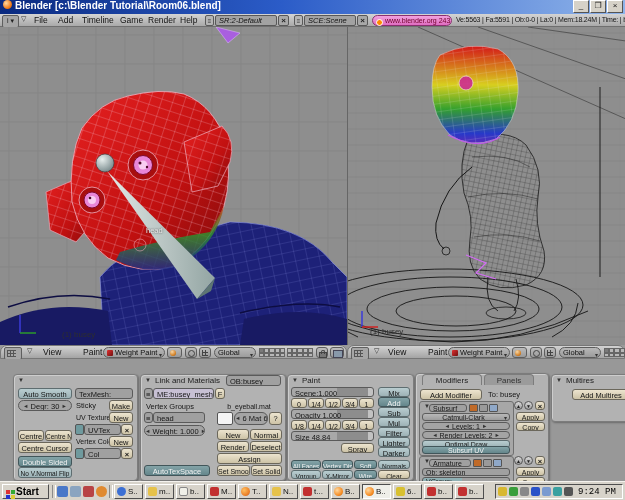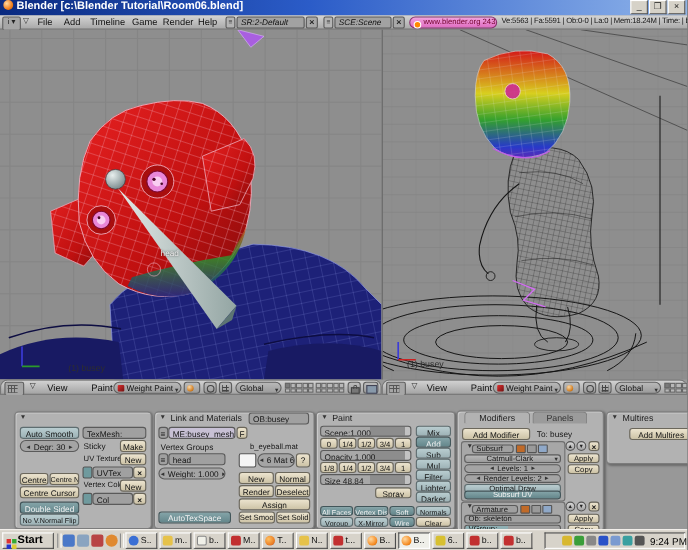--- a/index.html
+++ b/index.html
@@ -111,21 +111,21 @@
     box-shadow:5px 0 0 #3a3,0 5px 0 #23c,5px 5px 0 #dc3;}
   .vsep{position:absolute;top:3px;width:2px;height:13px;border-left:1px solid #8a8a8a;border-right:1px solid #fff;}
   .qli{position:absolute;top:4px;width:11px;height:11px;border-radius:2px;}
   .tbtn{position:absolute;top:2px;width:29px;height:15px;background:#d7d3ca;border:1px solid;
     border-color:#fff #4e4e4e #4e4e4e #fff;font-size:8px;color:#111;display:flex;align-items:center;
     gap:2px;padding:0 2px;box-sizing:border-box;overflow:hidden;}
   .tbtn.act{background:#efefe9;border-color:#4e4e4e #fff #fff #4e4e4e;}
   .ticon{width:9px;height:9px;border-radius:2px;flex:none;}
   .tray{position:absolute;right:2px;top:2px;width:128px;height:15px;border:1px solid;
     border-color:#4e4e4e #fff #fff #4e4e4e;display:flex;align-items:center;gap:2px;
-    padding:0 15px;box-sizing:border-box;}
+    padding:0 2px;box-sizing:border-box;font-family:Liberation Mono, monospace;}
   .tri-ic{width:9px;height:9px;border-radius:2px;flex:none;}
   .clock{font-size:9px;color:#000;margin-left:3px;white-space:nowrap;}
 </style>
 </head>
 <body>
 
 <div class="screen">
 
   <div class="titlebar">
     <span class="blogo"></span>

